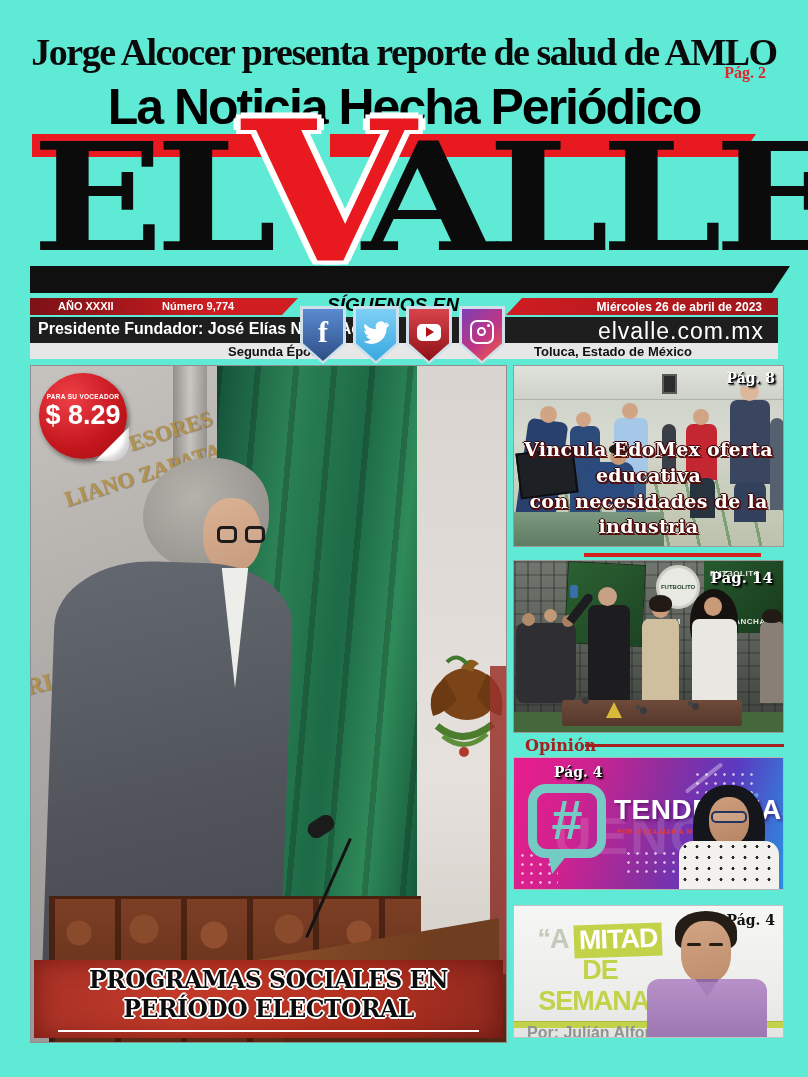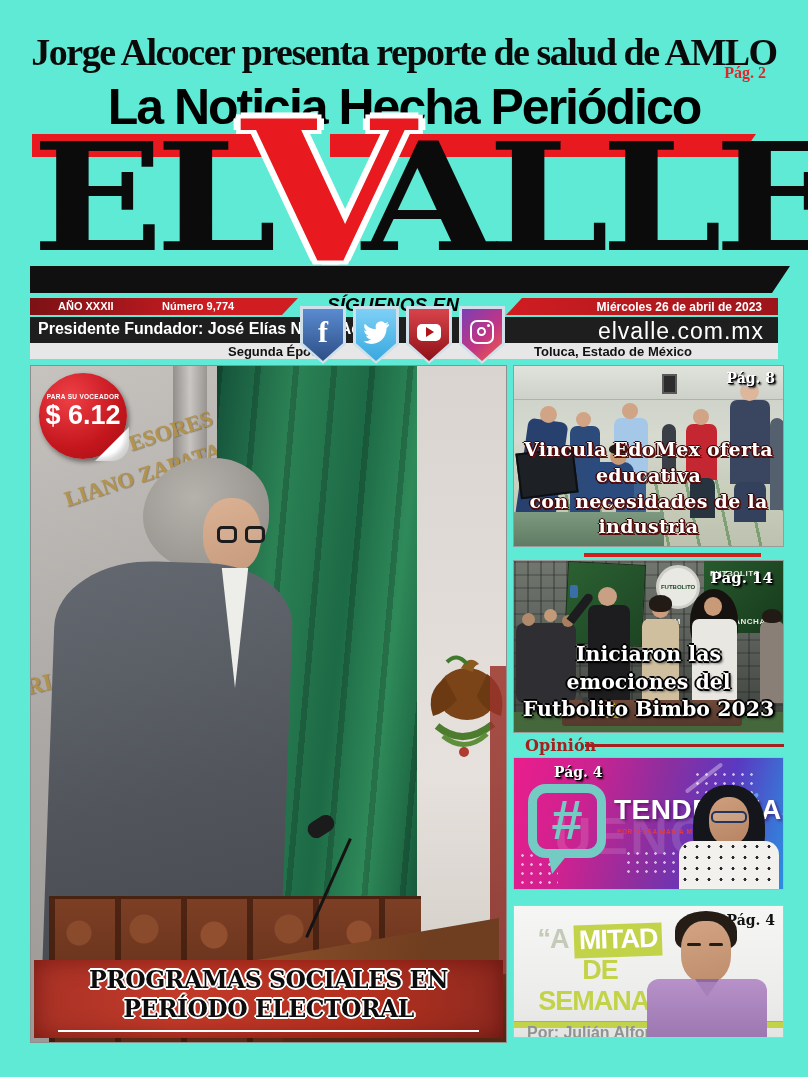--- a/index.html
+++ b/index.html
@@ -320,21 +320,21 @@
     <div class="shirt-v"></div>
 
     <div class="carved"></div>
     <div class="podium-top"></div>
     <div class="podium-front"></div>
     <div class="mic-arm"></div>
     <div class="mic-head"></div>
 
     <div class="sticker">
       <div class="sticker-small">PARA SU VOCEADOR</div>
-      <div class="sticker-price">$ 6.12</div>
+      <div class="sticker-price">$ 8.29</div>
     </div>
 
 
     <div class="banner">
       <div class="banner-line">PROGRAMAS SOCIALES EN PERÍODO ELECTORAL</div>
       <div class="banner-rule"></div>
     </div>
   </div>
 
   <div class="photo1">
@@ -396,24 +396,20 @@
     <div class="head" style="left:190px;top:36px;width:18px;height:19px;background:#c99a78"></div>
     <div class="fig" style="left:246px;top:60px;width:24px;height:82px;background:#8a7f76"></div>
     <div class="hairblob" style="left:248px;top:48px;width:20px;height:14px"></div>
     <div class="p2-turf"></div>
     <div class="p2-table"></div>
     <div class="ball" style="left:60px;bottom:22px"></div>
     <div class="ball" style="left:118px;bottom:12px"></div>
     <div class="ball" style="left:170px;bottom:16px"></div>
     <div class="cone" style="left:92px;bottom:14px"></div>
     <div class="pag-label" style="top:8px;right:10px;font-size:15px">Pág. 14</div>
-    <div class="rc-caption p2-caption">
-      <span>Iniciaron las emociones del</span><br>
-      <span>Futbolito Bimbo 2023</span>
-    </div>
   </div>
 
   <div class="opinion-row">
     <span class="opinion-label">Opinión</span>
     <div class="opinion-rule"></div>
   </div>
 
   <div class="tendencias">
     <div class="tn-dots" style="right:26px;top:12px"></div>
     <div class="tn-dots" style="left:110px;bottom:14px"></div>

